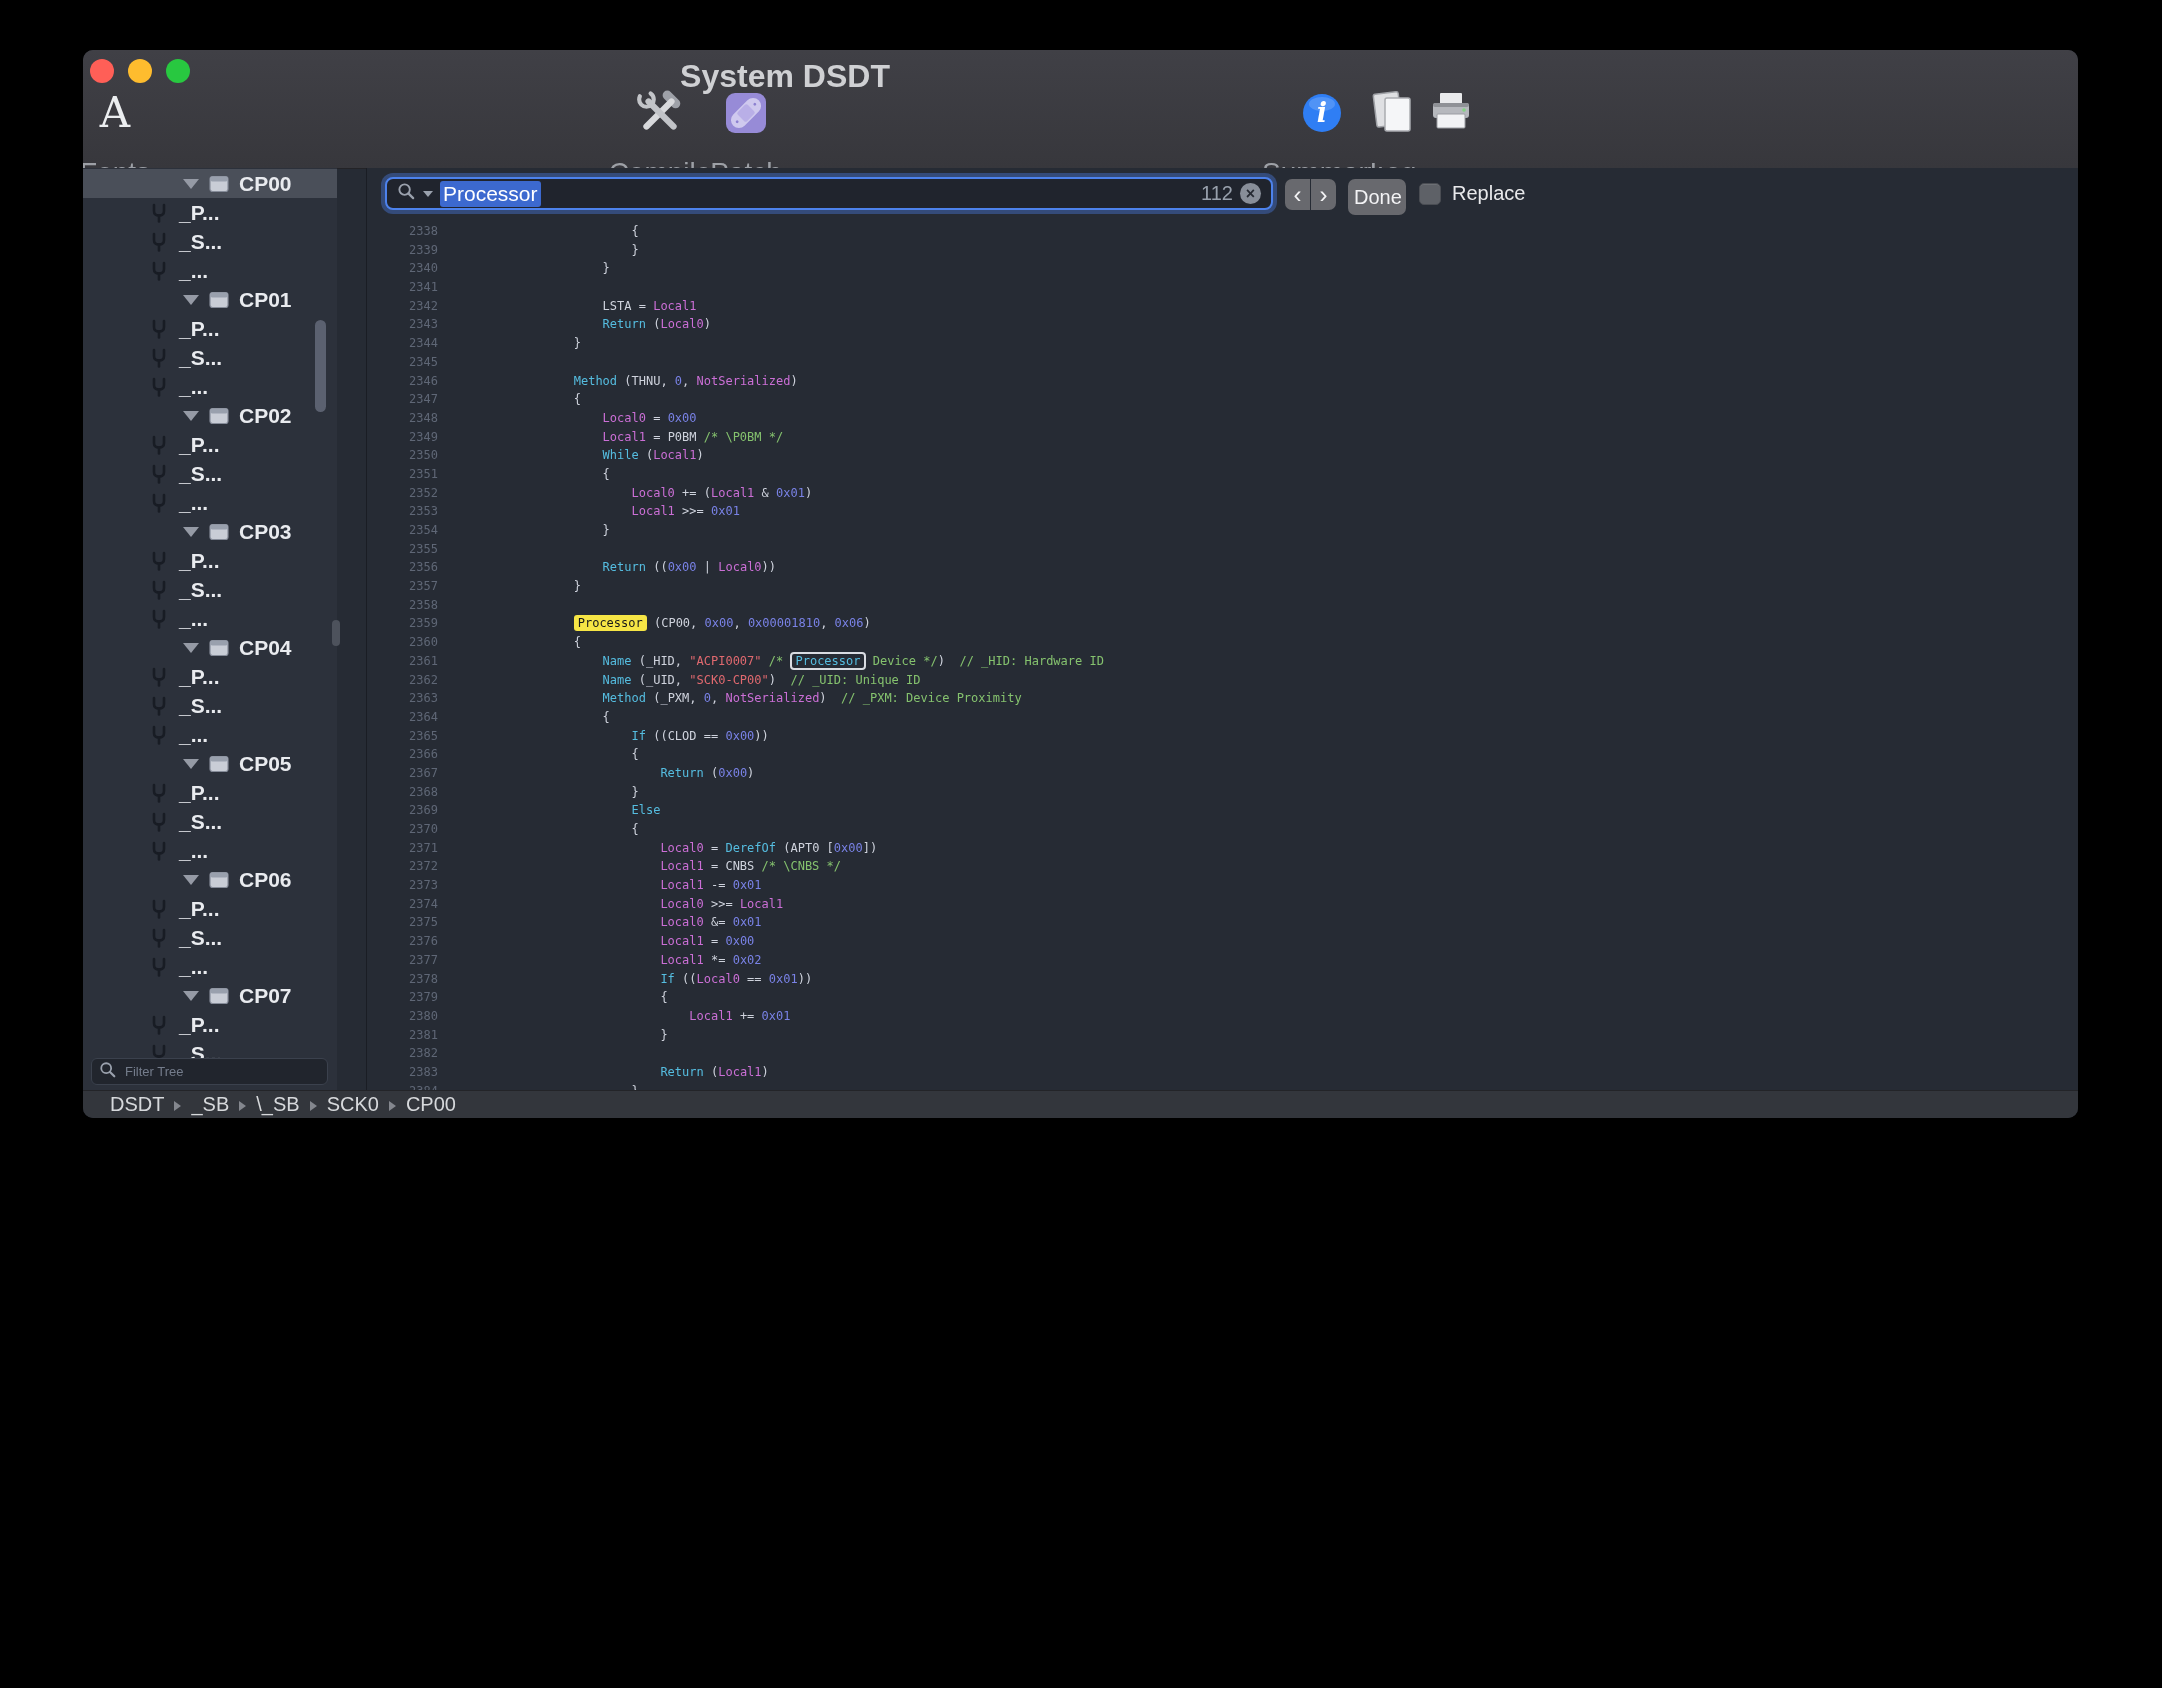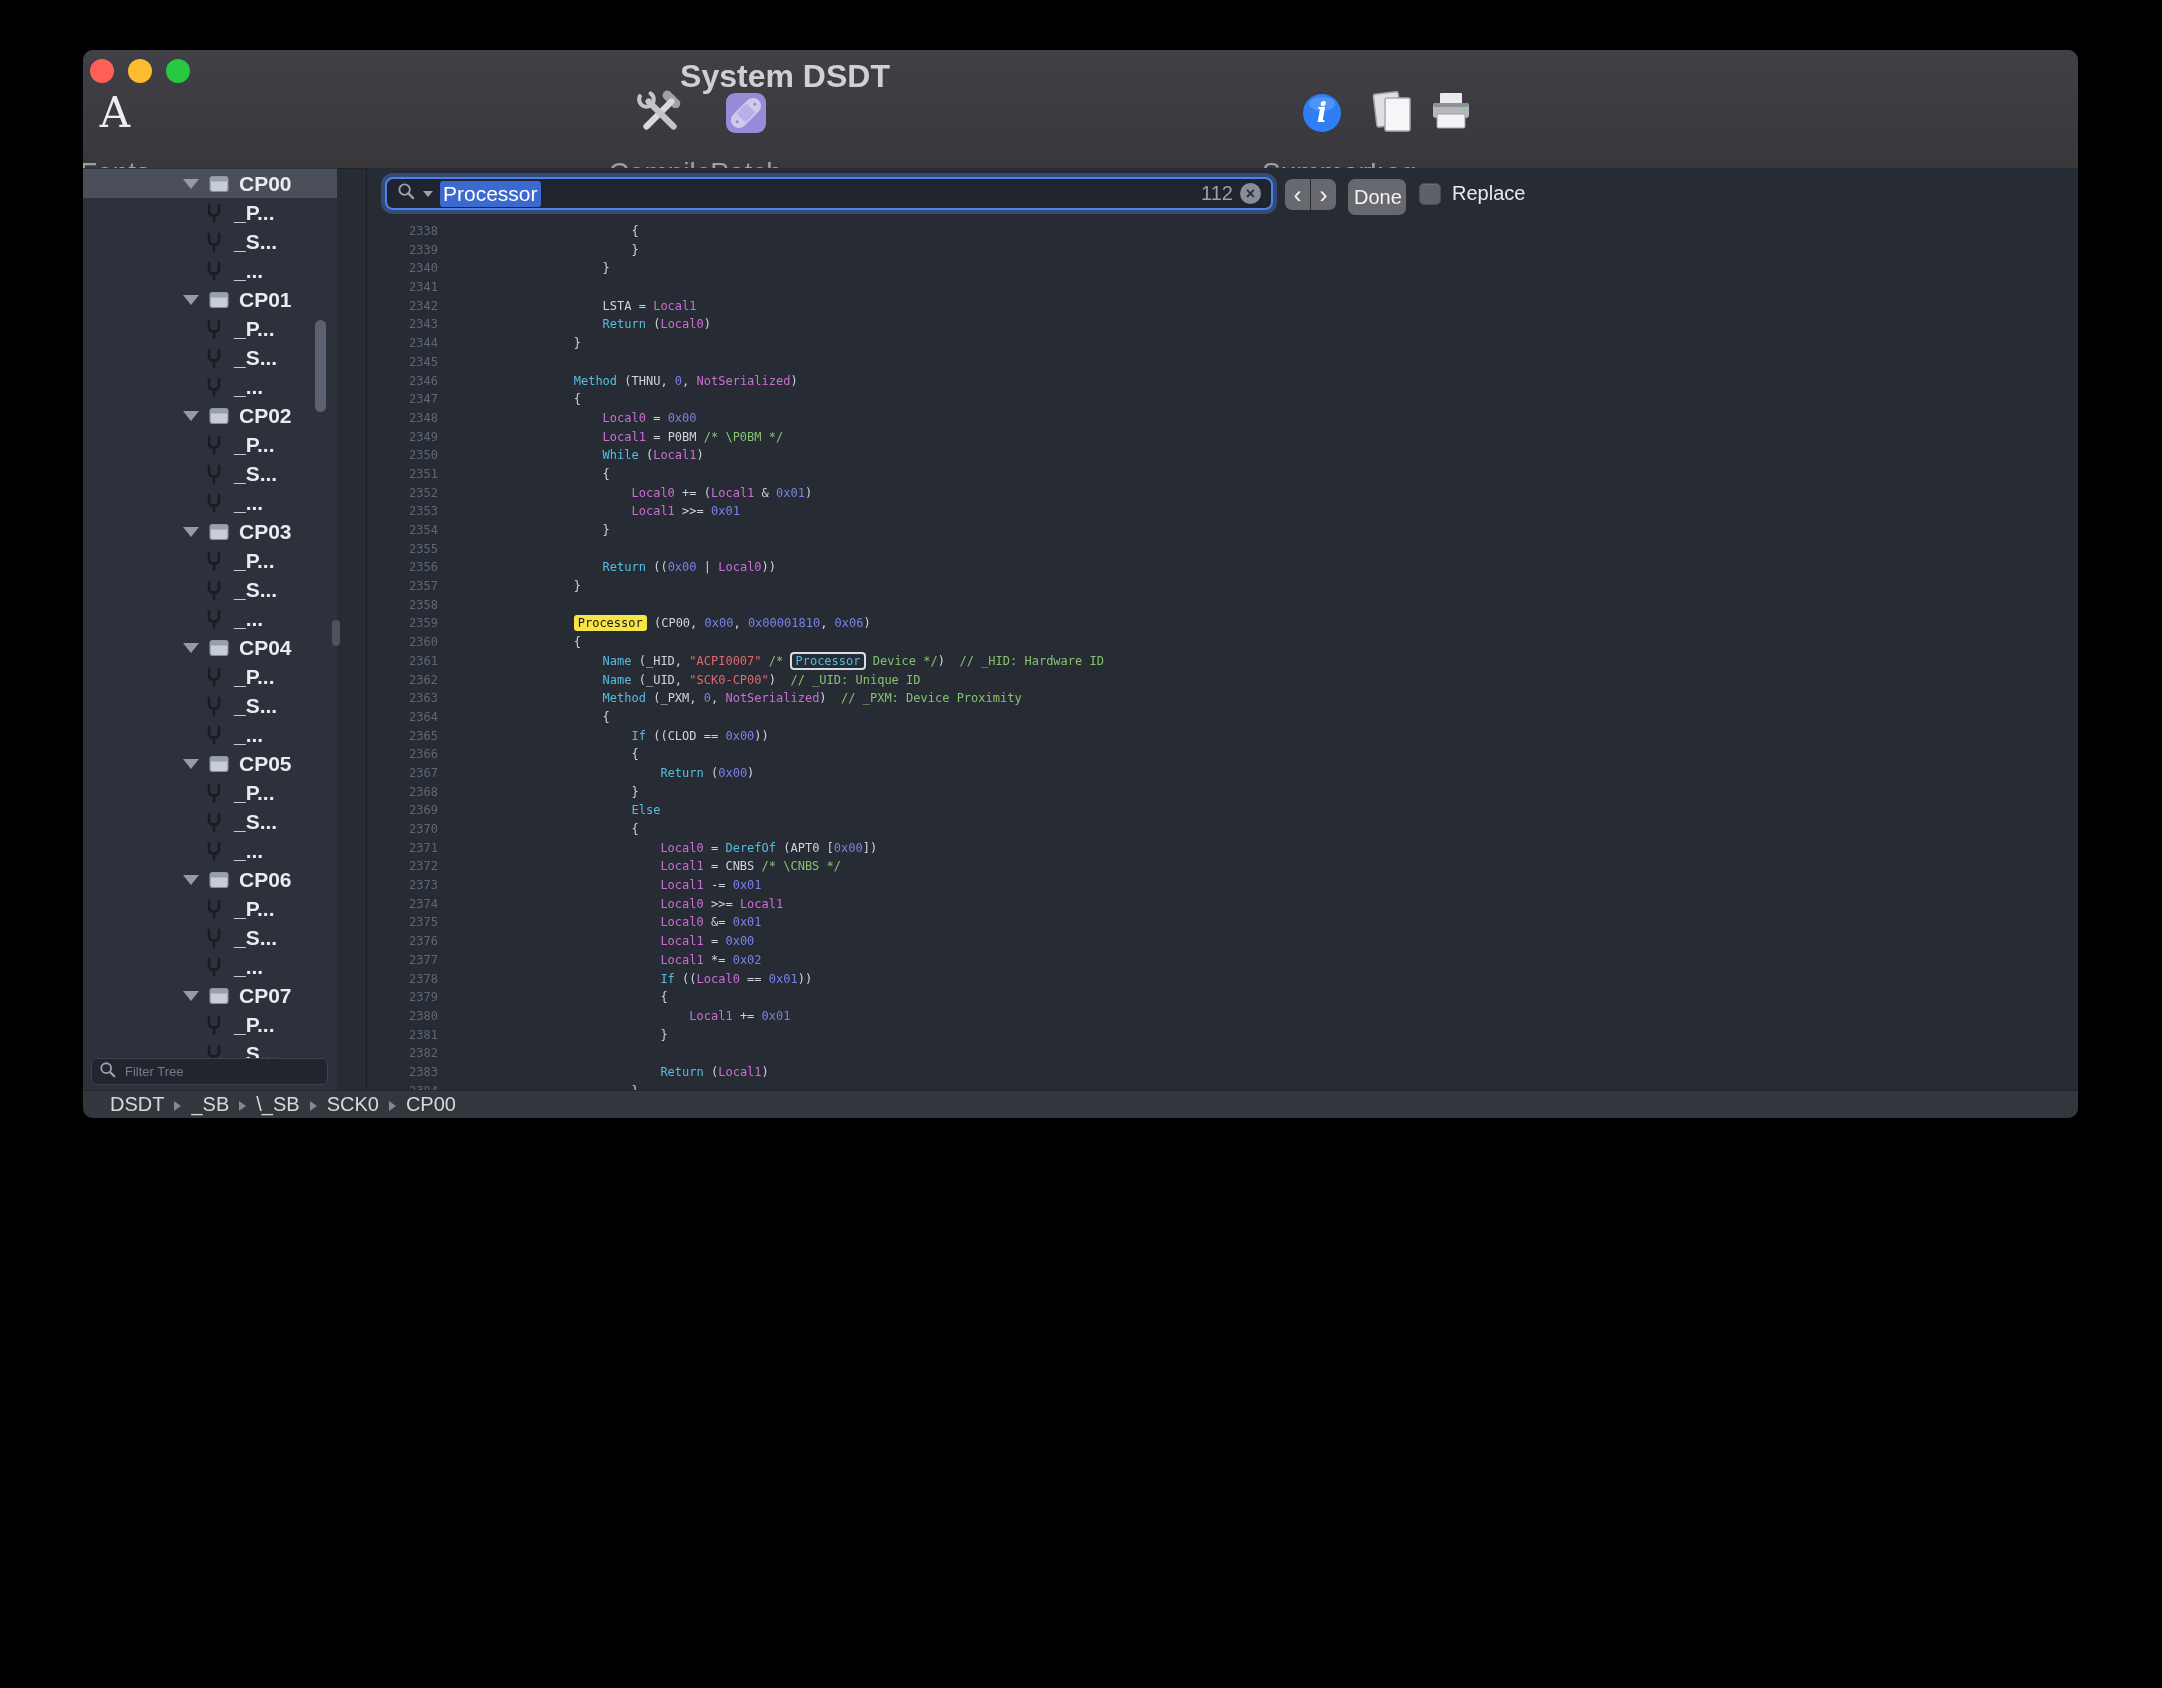--- a/index.html
+++ b/index.html
@@ -26,21 +26,21 @@
           display:flex;flex-direction:column;align-items:center;width:110px;}
   .tbicon{height:54px;display:flex;align-items:center;justify-content:center;}
   .tblabel{font-size:28px;color:#9da0a6;margin-top:17px;white-space:nowrap;}
   .serifA{font-family:"DejaVu Serif", serif;font-size:42px;color:#eceef0;line-height:50px;}
 
   
   .sidebar{position:absolute;left:0;top:118px;width:254px;height:922px;background:#2c313b;}
   .treewrap{position:absolute;left:0;top:1px;width:100%;height:889px;overflow:hidden;}
   .trow{height:29px;display:flex;align-items:center;box-sizing:border-box;}
   .trow.parent{padding-left:100px;}
-  .trow.child{padding-left:120px;}
+  .trow.child{padding-left:65px;}
   .trow.sel{background:#4a4f59;}
   .disc{width:0;height:0;border-left:8px solid transparent;border-right:8px solid transparent;
         border-top:10px solid #959aa5;margin-right:9px;flex:none;}
   .ticon{width:22px;height:22px;margin-right:9px;flex:none;display:flex;align-items:center;justify-content:center;}
   .tlabel{font-size:21px;font-weight:700;color:#e9ebef;white-space:nowrap;}
   .scrollthumb{position:absolute;left:232px;top:152px;width:11px;height:92px;border-radius:6px;background:#5b6170;}
   .splitter-handle{position:absolute;left:249px;top:570px;width:8px;height:26px;border-radius:4px;background:#4d525c;}
   .filter{position:absolute;left:8px;top:890px;width:237px;height:27px;box-sizing:border-box;
           background:#21252d;border:1px solid #3b414d;border-radius:6px;
           display:flex;align-items:center;padding:0 7px;gap:6px;}

